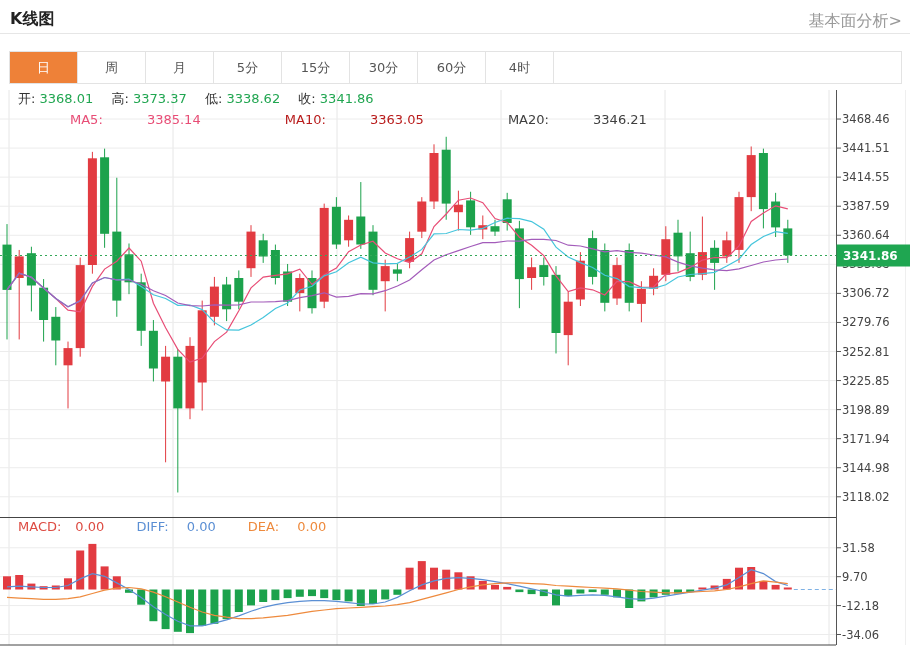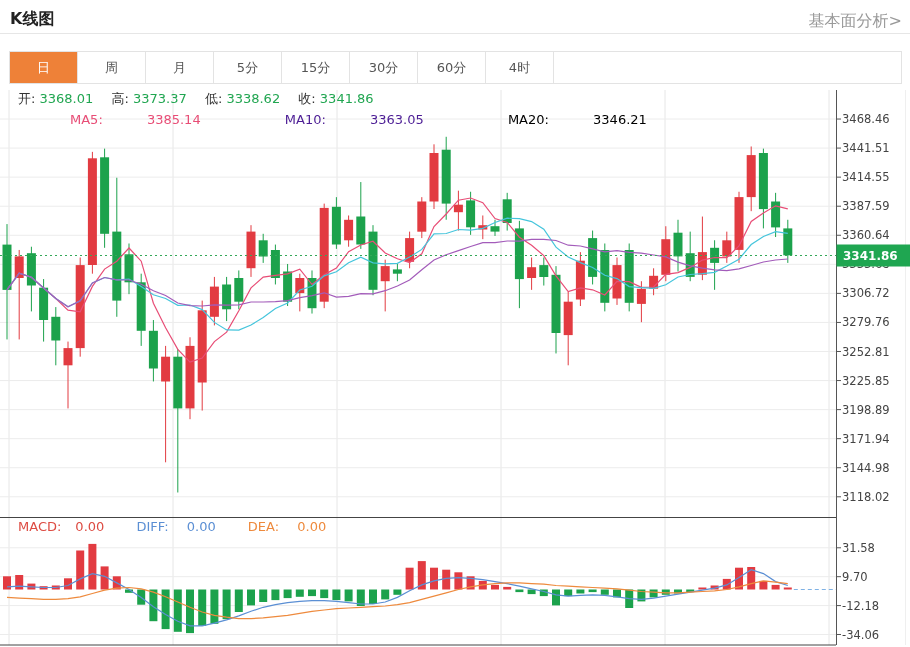--- a/index.html
+++ b/index.html
@@ -17,22 +17,22 @@
   .chart-wrap { position:absolute; top:90px; left:0; width:910px; height:557px; }
   .chart-wrap svg { position:absolute; top:0; left:0; }
   svg text { font-family:"DejaVu Sans","Liberation Sans",sans-serif; }
   .overlay { position:absolute; font-size:13px; white-space:nowrap; z-index:5; }
   .ohlc-row { top:0; left:18px; color:#333; }
   .ohlc-row .lbl { color:#333; }
   .ohlc-row .val { color:#21a651; margin-right:14px; }
   .ma-row { top:22px; left:18px; }
   .ma-row span { margin-right:14px;margin-left:26px; }
   .ma5 { color:#e84d76; }
-  .ma10 { color:#4c1d95; }
-  .ma20 { color:#000000;text-align:right; }
+  .ma10 { color:#b91c1c; }
+  .ma20 { color:#404040;text-align:right; }
   .macd-row { top:429px; left:18px; }
   .macd-row span { margin-right:14px; }
   .c-macd { color:#dd4b42; }
   .c-diff { color:#5b8fd4; }
   .c-dea { color:#ee8a3d; }
 </style>
 </head>
 <body>
 
 <div class="page">

